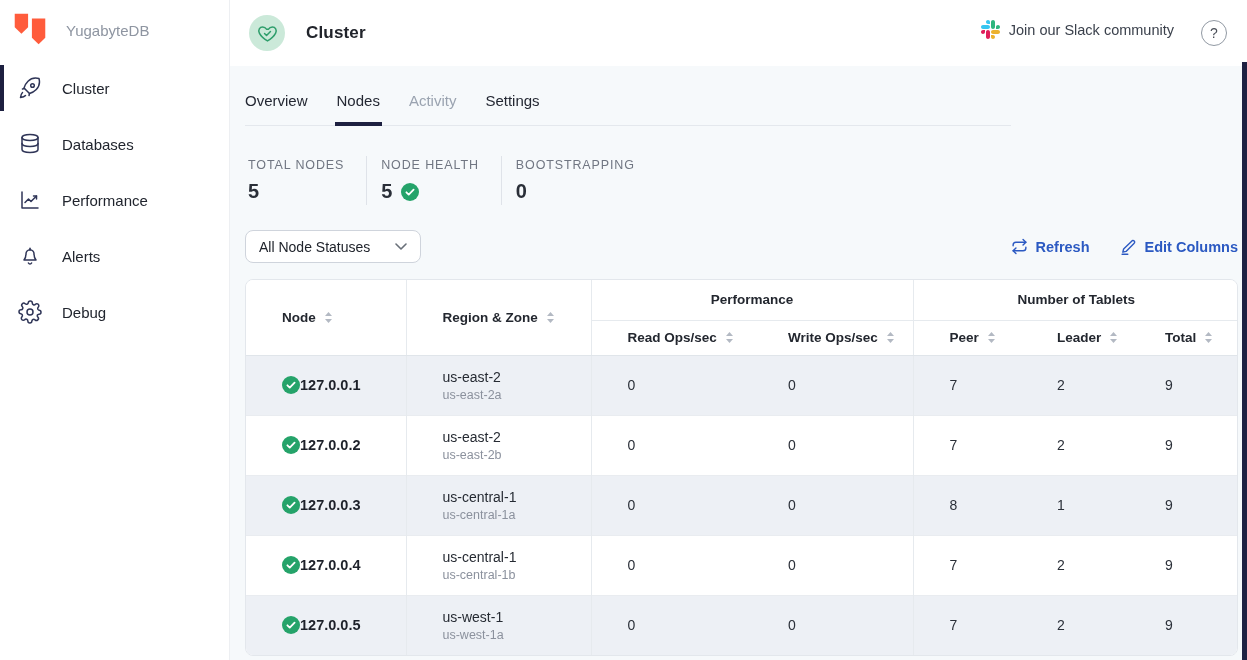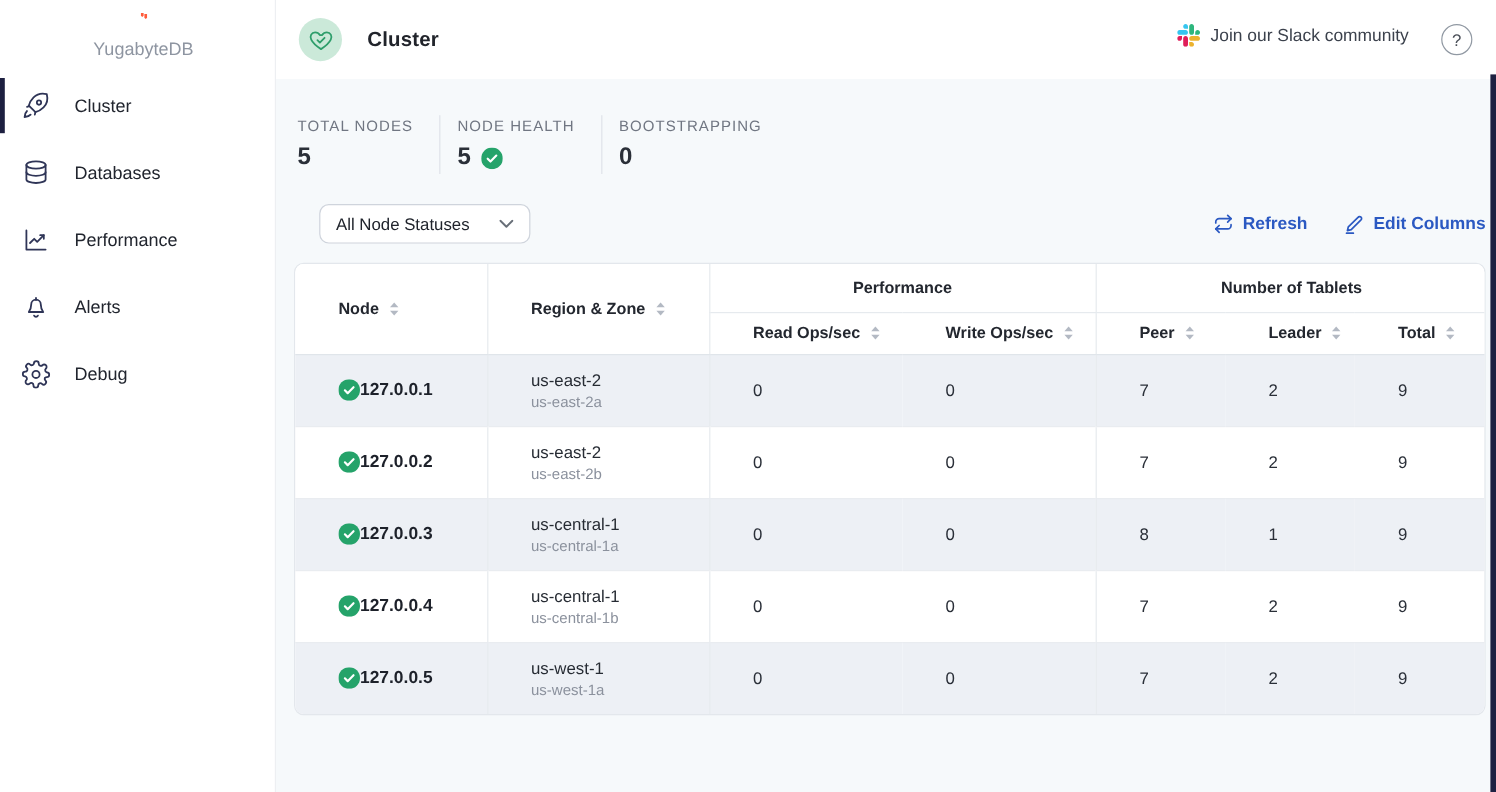--- a/index.html
+++ b/index.html
@@ -11,21 +11,21 @@
     overflow: hidden;
     position: relative;
   }
   .app { display:flex; height:100%; }
 
   
   .sidebar {
     width:230px; flex:none; background:#fff;
     border-right:1px solid #edeff2; position:relative; z-index:2;
   }
-  .brand { display:flex; align-items:center; gap:16px; padding:10px 0 8px 10px; height:58px;flex-direction:column; }
+  .brand { display:flex; align-items:center; gap:16px; padding:10px 0 8px 10px; height:58px; }
   .brand-name { font-size:15px; color:#8e95a1; }
   .nav { margin-top:2px; }
   .nav-item {
     display:flex; align-items:center; gap:20px;
     height:56px; padding-left:18px; position:relative; cursor:pointer;
   }
   .nav-item .nav-icon { width:24px; height:24px; color:#2f3557; flex:none; display:flex; align-items:center; }
   .nav-item .nav-label { font-size:15px; color:#21252e; }
   .nav-item.active::before {
     content:""; position:absolute; left:0; top:5px; bottom:5px; width:4px;
@@ -76,21 +76,21 @@
   .stat { padding:2px 22px 2px 14px; border-left:1px solid #dfe3e9;margin-top:8px; }
   .stat:first-child { border-left:none; padding-left:3px; }
   .stat-label { font-size:12.5px; color:#707682; letter-spacing:.07em; }
   .stat-value { margin-top:8px; font-size:20px; font-weight:700; color:#2a2f38; display:flex; align-items:center; gap:9px; }
 
   
   .toolbar { display:flex; align-items:center; justify-content:space-between; margin:25px 9px 0 15px; }
   .filter-select {
     width:176px; height:33px; background:#fff; border:1px solid #cfd4dc; border-radius:8px;
     display:flex; align-items:center; justify-content:space-between; padding:0 13px;
-    font-size:14px; color:#20242c; cursor:pointer; font-family:"Liberation Sans", sans-serif;margin-left:21px;
+    font-size:14px; color:#20242c; cursor:pointer; font-family:"Liberation Sans", sans-serif;
   }
   .toolbar-actions { display:flex; align-items:center; gap:30px; }
   .link-btn {
     display:flex; align-items:center; gap:8px; background:none; border:none; cursor:pointer;
     color:#2b59c2; font-size:14.5px; font-weight:700; font-family:"Liberation Sans", sans-serif;
   }
 
   
   .table-card {
     width:993px; margin:16px 0 0 15px; background:#fff;
@@ -204,20 +204,26 @@
             <path d="M77.6 97c7.1 0 12.9 5.8 12.9 12.9s-5.8 12.9-12.9 12.9-12.9-5.8-12.9-12.9V97h12.9zm0-6.5c-7.1 0-12.9-5.8-12.9-12.9s5.8-12.9 12.9-12.9h32.3c7.1 0 12.9 5.8 12.9 12.9s-5.8 12.9-12.9 12.9H77.6z" fill="#ECB22E"></path>
           </svg>
           <span>Join our Slack community</span>
         </div>
         <button class="help-btn">?</button>
       </div>
     </header>
 
     <div class="content">
 
+      <div class="tabbar">
+        <button class="tab">Overview</button>
+        <button class="tab active">Nodes</button>
+        <button class="tab muted">Activity</button>
+        <button class="tab">Settings</button>
+      </div>
 
       <div class="stats">
         <div class="stat">
           <div class="stat-label">TOTAL NODES</div>
           <div class="stat-value">5</div>
         </div>
         <div class="stat">
           <div class="stat-label">NODE HEALTH</div>
           <div class="stat-value">
             <span>5</span>

